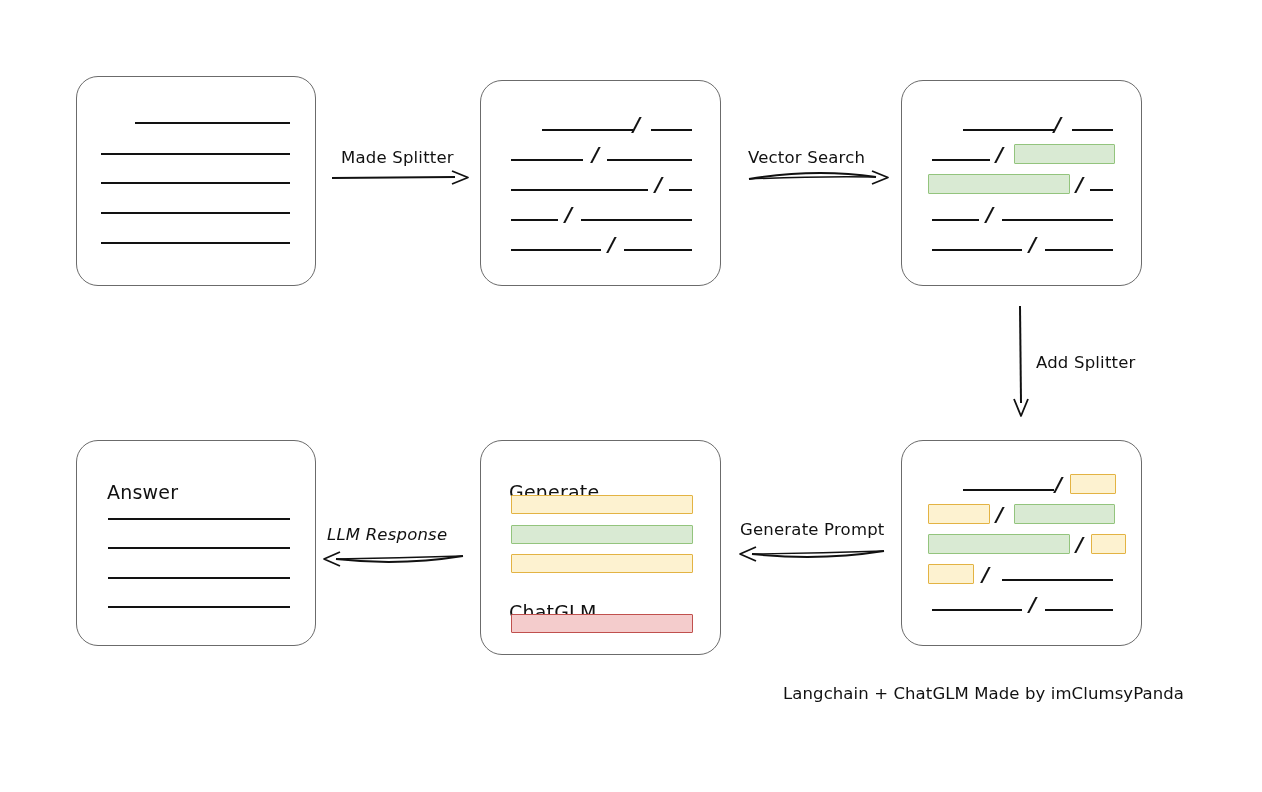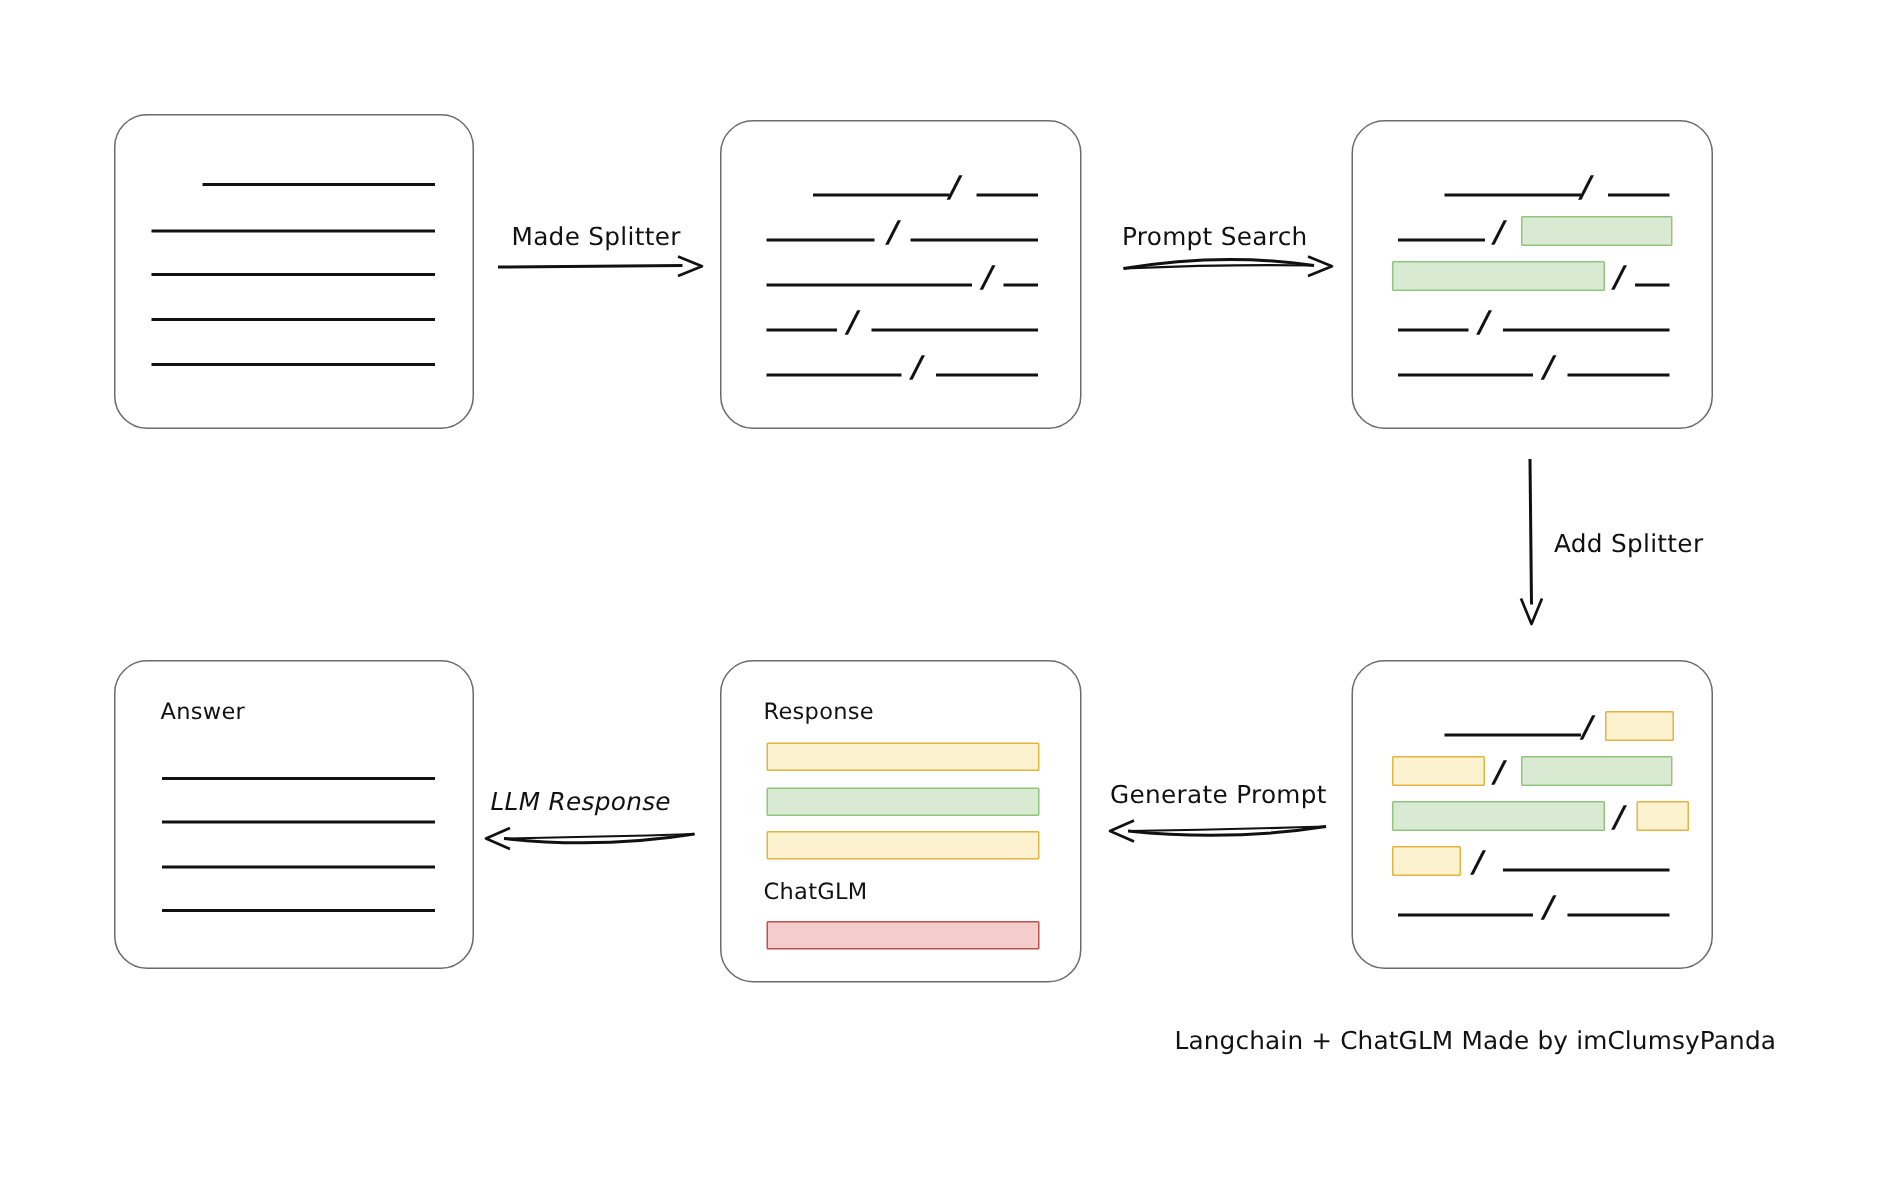--- a/index.html
+++ b/index.html
@@ -58,24 +58,25 @@
     border: 1.6px solid #e3b343;
   }
   .chunk.red {
     background: #f4cccc;
     border: 1.6px solid #c0504d;
   }
   
   .box-label {
     position: absolute;
     font-family: "DejaVu Sans", sans-serif;
-    font-size: 15px;
+    font-size: 19px;
     color: #111111;
     letter-spacing: 0.2px;
     white-space: nowrap;
+    margin-top: 16px;
   }
   
   .edge-label {
     position: absolute;
     font-family: "DejaVu Sans", sans-serif;
     font-size: 16.5px;
     color: #111111;
     white-space: nowrap;
     letter-spacing: 0.2px;
   }
@@ -173,38 +174,38 @@
     <div class="chunk yellow" style="left:26px; top:123px; width:46px; height:20px;"></div>
     <span class="slash" style="left:80px; top:123px;">/</span>
     <div class="rule" style="left:100px; top:138px; width:111px;"></div>
 
     <div class="rule" style="left:30px; top:168px; width:90px;"></div>
     <span class="slash" style="left:127px; top:153px;">/</span>
     <div class="rule" style="left:143px; top:168px; width:68px;"></div>
   </div>
 
   <div class="doc-box" style="left:480px; top:440px; width:241px; height:215px;">
-    <div class="box-label" style="left:28px; top:24px;">Response</div>
+    <div class="box-label" style="left:28px; top:24px;">Generate</div>
     <div class="chunk yellow" style="left:30px; top:54px; width:182px; height:19px;"></div>
     <div class="chunk green" style="left:30px; top:84px; width:182px; height:19px;"></div>
     <div class="chunk yellow" style="left:30px; top:113px; width:182px; height:19px;"></div>
     <div class="box-label" style="left:28px; top:144px;">ChatGLM</div>
     <div class="chunk red" style="left:30px; top:173px; width:182px; height:19px;"></div>
   </div>
 
   <div class="doc-box" style="left:76px; top:440px; width:240px; height:206px;">
     <div class="box-label" style="left:30px; top:24px;">Answer</div>
     <div class="rule" style="left:31px; top:77px; width:182px;"></div>
     <div class="rule" style="left:31px; top:106px; width:182px;"></div>
     <div class="rule" style="left:31px; top:136px; width:182px;"></div>
     <div class="rule" style="left:31px; top:165px; width:182px;"></div>
   </div>
 
   <div class="edge-label" style="left:341px; top:148px;">Made Splitter</div>
-  <div class="edge-label" style="left:748px; top:148px;">Prompt Search</div>
+  <div class="edge-label" style="left:748px; top:148px;">Vector Search</div>
   <div class="edge-label" style="left:1036px; top:353px;">Add Splitter</div>
   <div class="edge-label" style="left:740px; top:520px;">Generate Prompt</div>
   <div class="edge-label" style="left:327px; top:525px;font-style:italic;">LLM Response</div>
 
   <svg id="arrow-layer" width="1262" height="792" viewBox="0 0 1262 792">
 
     <g>
       <path d="M332,178 L455,177" stroke="#111111" stroke-width="2" fill="none"></path>
       <path d="M452,171 L468,177.5 L452,184" stroke="#111111" stroke-width="1.8" fill="none" stroke-linejoin="round"></path>
     </g>

